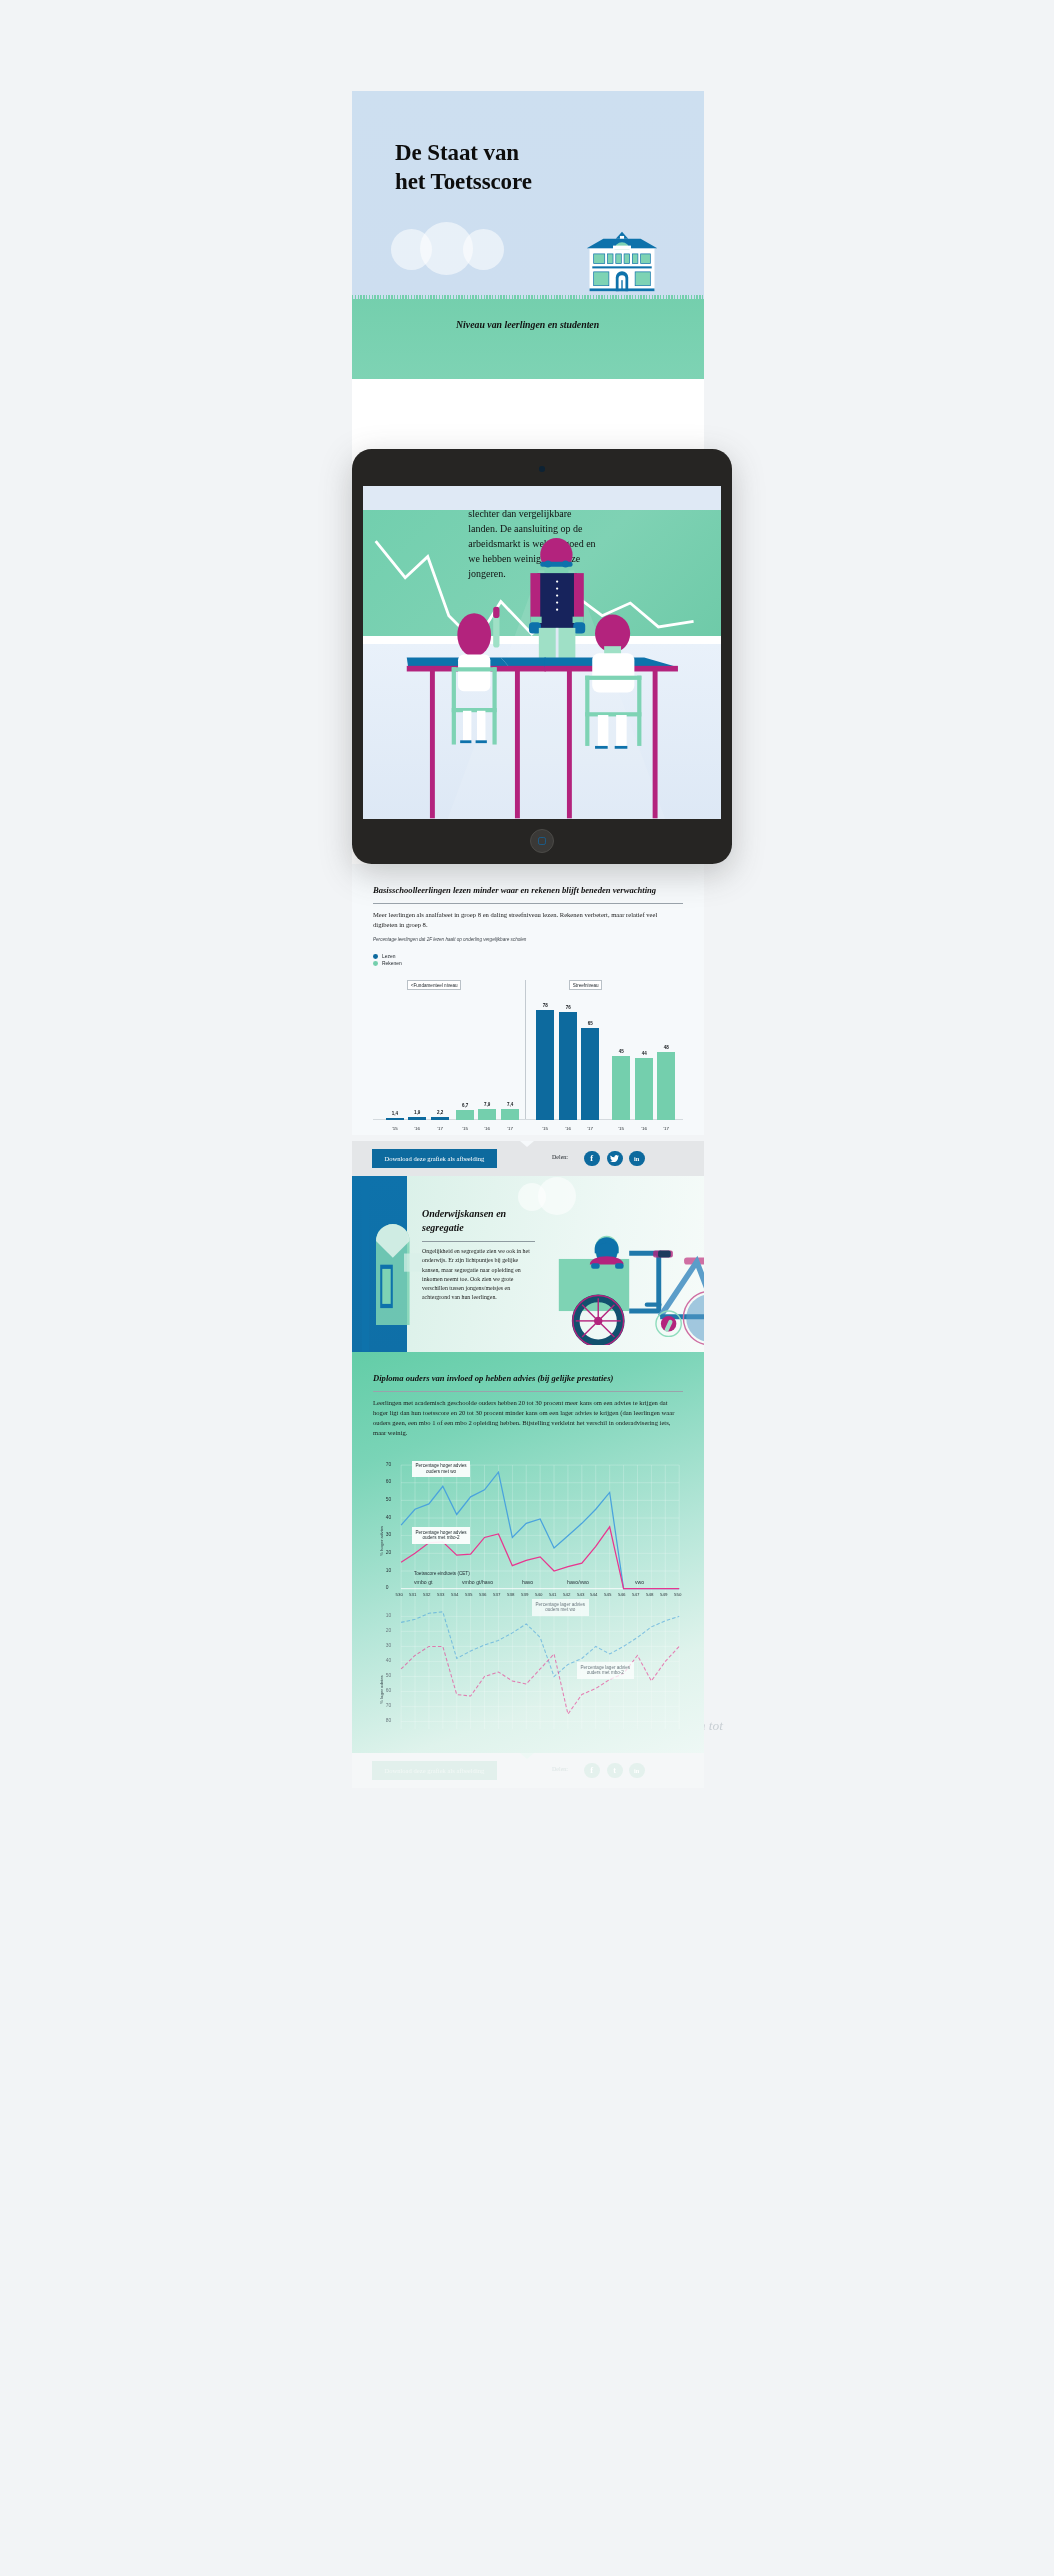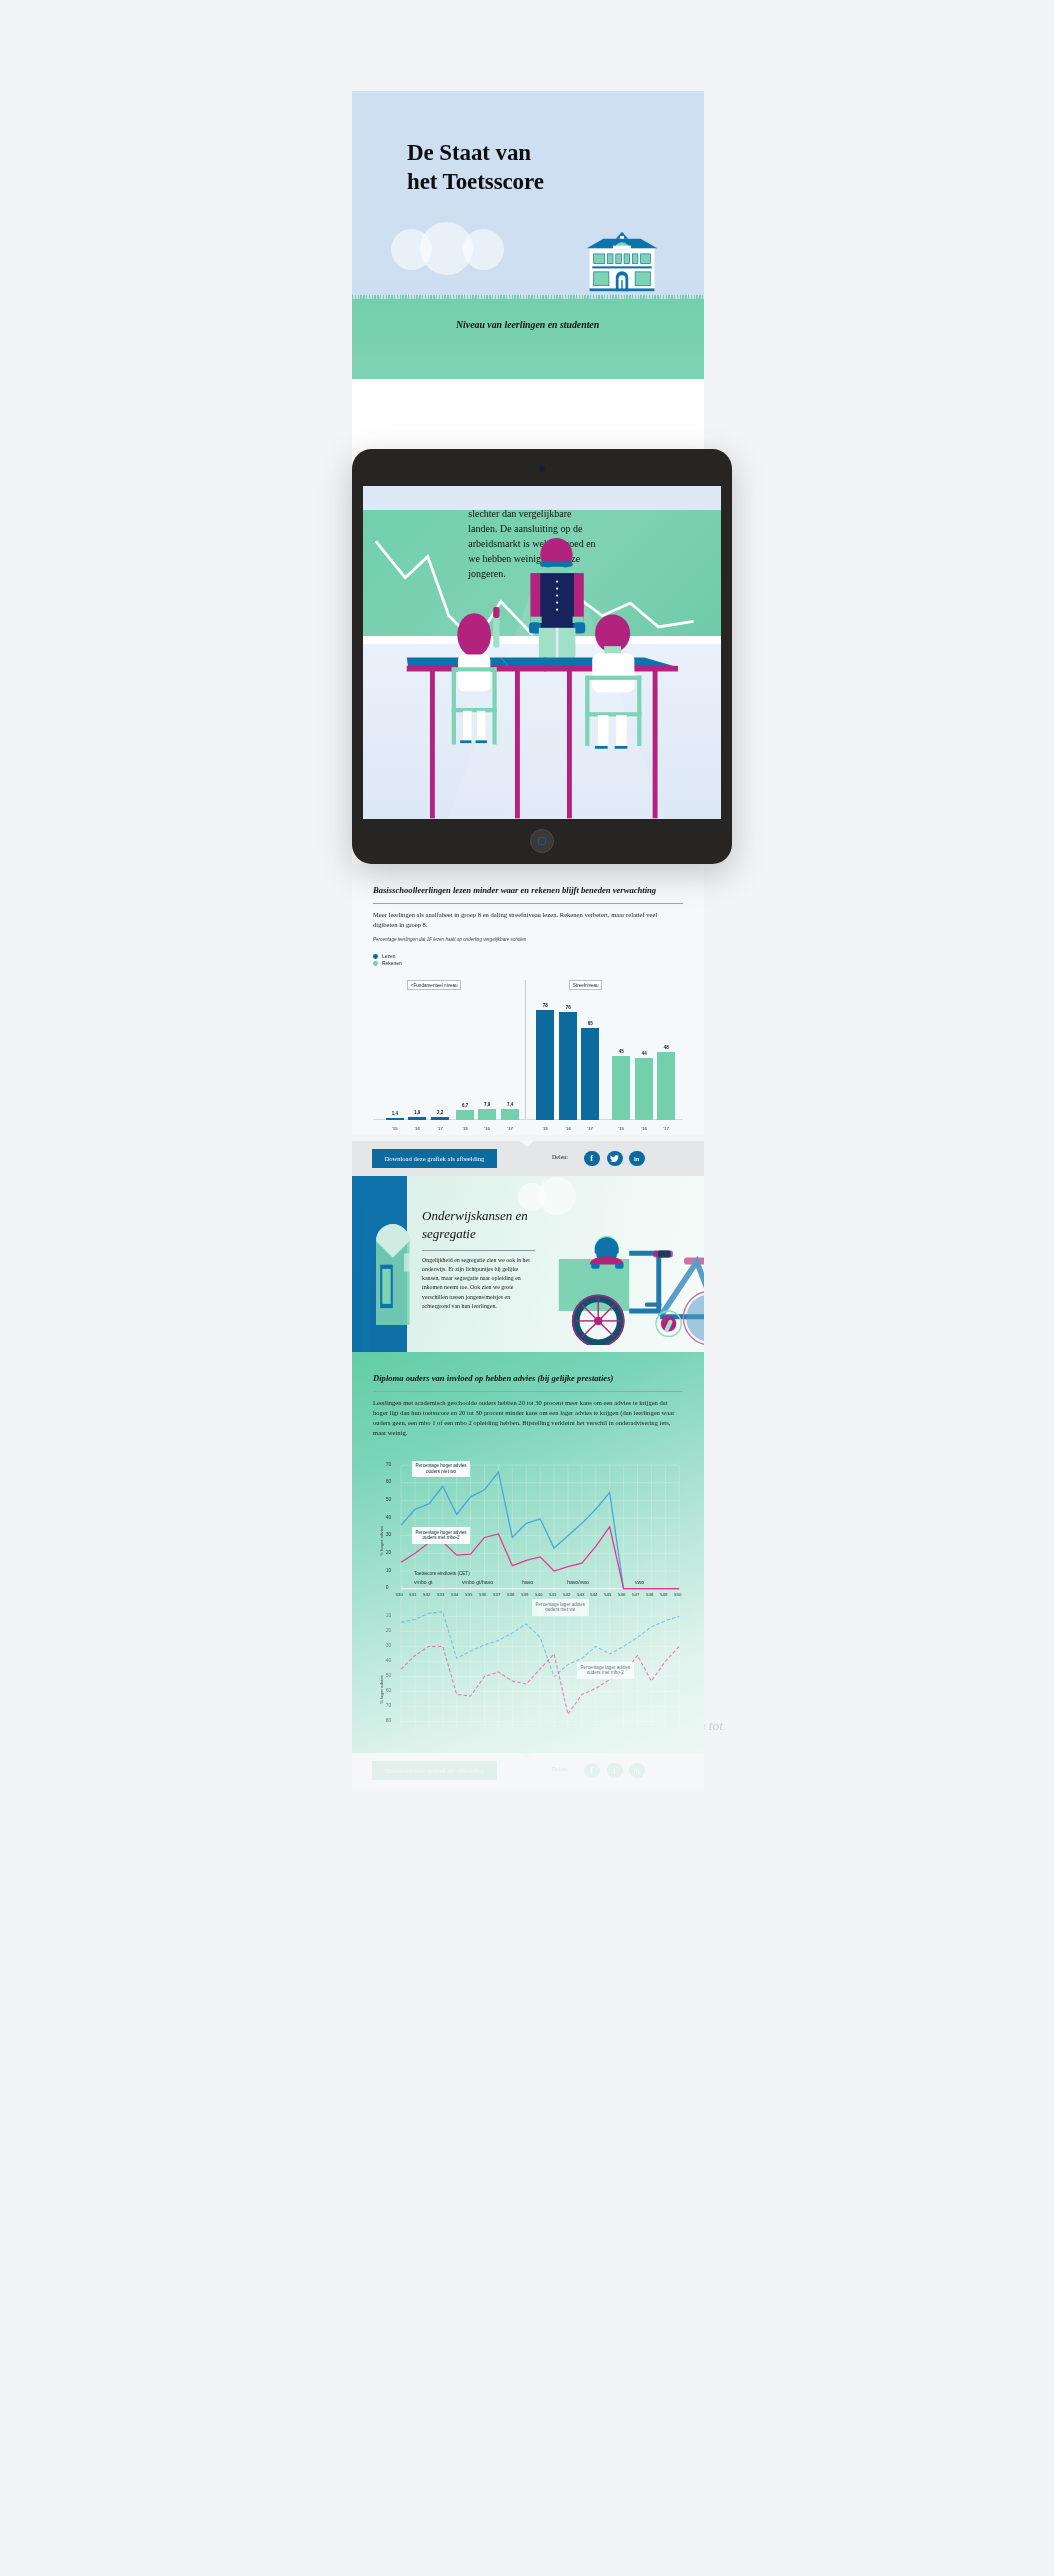--- a/index.html
+++ b/index.html
@@ -14,21 +14,21 @@
     position:absolute; left:352px; top:91px; width:352px;
   }
 
   
   .hero {
     position:relative; width:352px; height:204px;
     background:linear-gradient(180deg,#cddff0 0%,#cddef0 100%);
     overflow:hidden;
   }
   .hero-title {
-    position:absolute; left:55px; top:48px; width:267px;
+    position:absolute; left:43px; top:48px; width:267px;
     font-family:"Liberation Serif", serif; font-weight:bold;
     font-size:23px; line-height:1.26; color:#0d0d0d; letter-spacing:-0.1px;
   }
   .cloud { position:absolute; background:rgba(255,255,255,.55); border-radius:50%; }
   .school { position:absolute; right:44px; bottom:1.4px; width:76px; height:65px; }
 
   .green-band {
     position:relative; width:352px; height:84px;
     background:linear-gradient(180deg,#74cfad 0%,#7ed3b4 100%);
     overflow:hidden;
@@ -150,22 +150,22 @@
   
   .seg {
     position:relative; width:352px; height:176px;
     background:linear-gradient(100deg,#d6efe6 0%,#e3f4ee 38%,#eef8f5 70%,#f6fbf9 100%);
     overflow:hidden;
   }
   .seg-left { position:absolute; left:0; top:0; width:55px; height:176px;
               background:linear-gradient(180deg,#0e72ab 0%,#0f6fa7 100%); }
   .seg-body { position:absolute; left:70px; top:31px; width:113px; }
   .seg-h {
-    font-family:"Liberation Serif", serif; font-style:italic; font-weight:normal;
-    font-size:13px; line-height:1.42; color:#101010;
+    font-family:"Liberation Serif", serif; font-style:italic; font-weight:bold;
+    font-size:10px; line-height:1.42; color:#101010;
   }
   .seg-rule { height:0.7px; background:#8e9aa0; margin:5.6px 0 5.6px; }
   .seg-p { font-family:"Liberation Serif", serif; font-size:5.9px; line-height:1.56; color:#1c1c1c; }
   .seg-ghost {
     position:absolute; left:584px; top:1625px; width:162px; text-align:left;
     font-family:"Liberation Serif", serif; font-style:italic; font-size:13.4px;
     line-height:1.45; color:#c8cfd4;
   }
 
   

